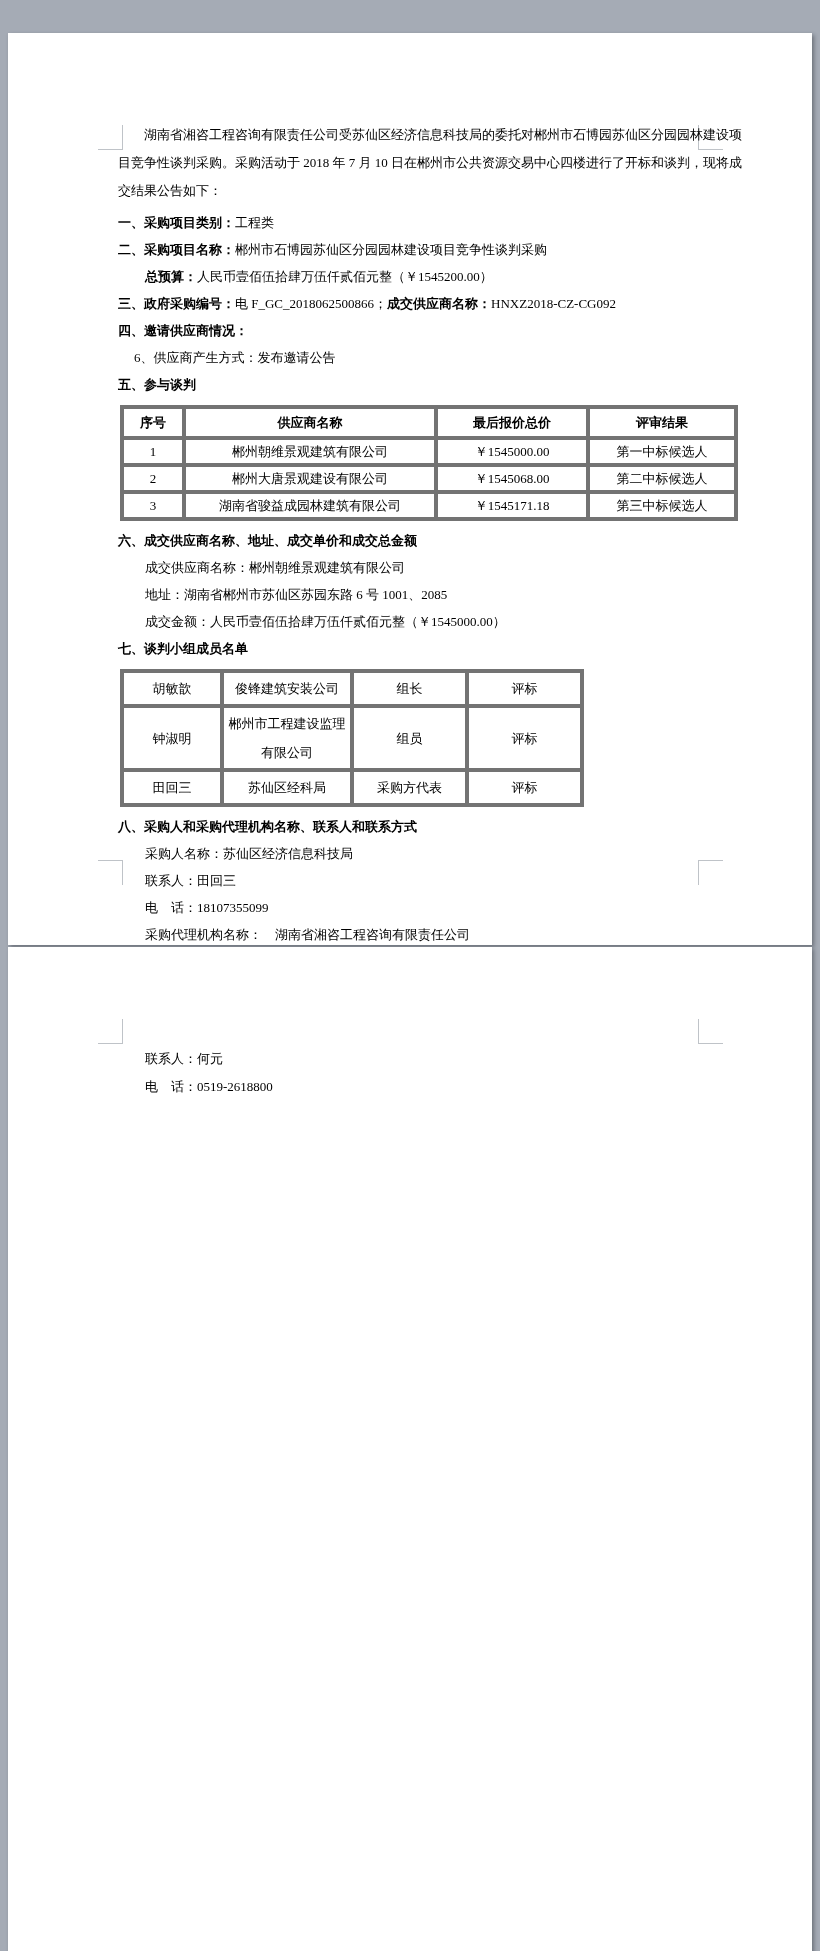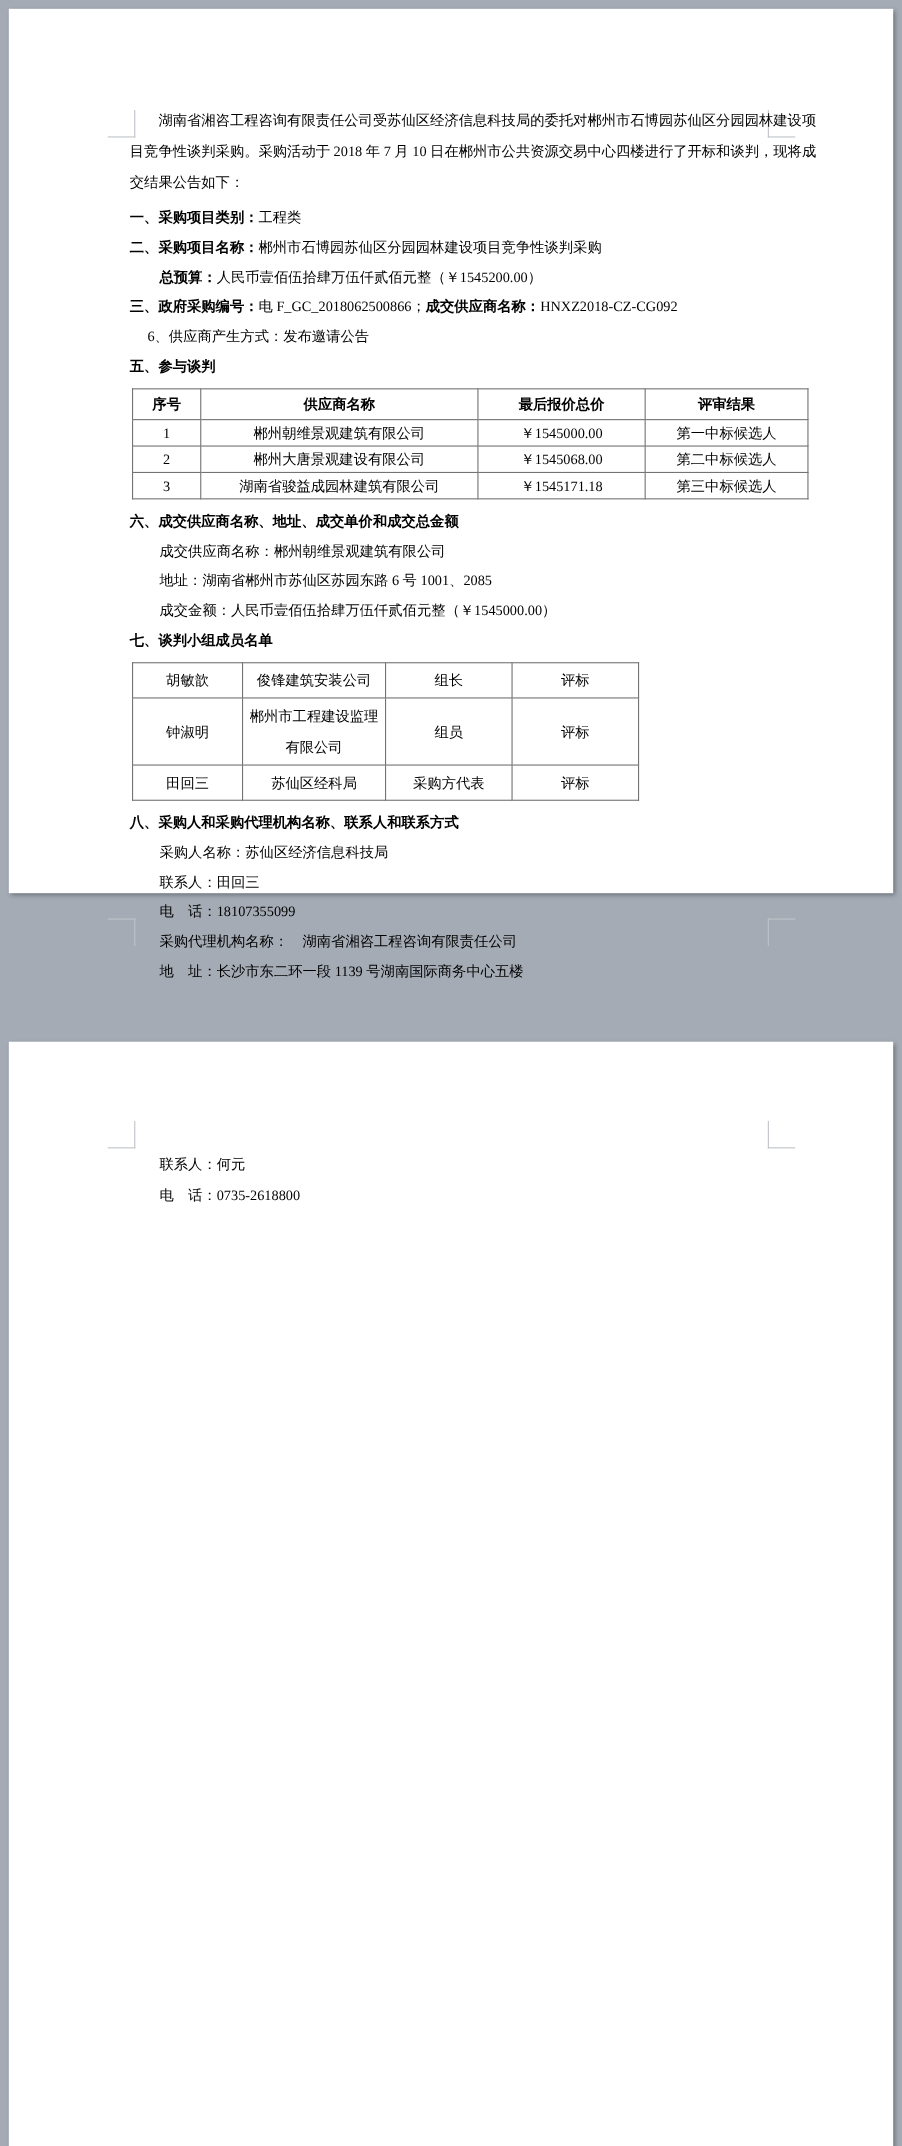--- a/index.html
+++ b/index.html
@@ -7,39 +7,39 @@
     width:820px;height:1951px;
     background:#a5abb5;
     font-family:"Liberation Serif","DejaVu Serif",serif;
     color:#000;
   }
   .canvas{position:relative;width:820px;height:1951px;overflow:hidden;background:#a5abb5;}
   .page{
     position:absolute;left:8px;width:804px;background:#ffffff;
     box-shadow:2px 2px 4px rgba(40,44,52,.45);
   }
-  .page1{top:8px;height:804px;}
+  .page1{top:33px;height:912px;}
   .page2{top:947px;height:1020px;}
   .mark{position:absolute;width:24px;height:24px;border:0 solid #bfc3c8;}
   .mark.tl{left:90px;border-right-width:1px;border-bottom-width:1px;}
   .mark.tr{left:690px;border-left-width:1px;border-bottom-width:1px;}
   .mark.bl{left:90px;border-right-width:1px;border-top-width:1px;}
   .mark.br{left:690px;border-left-width:1px;border-top-width:1px;}
   .page1 .mark.tl,.page1 .mark.tr{top:92px;}
   .page1 .mark.bl,.page1 .mark.br{top:827px;}
   .page2 .mark.tl,.page2 .mark.tr{top:72px;}
   .content{position:absolute;left:110px;top:88px;width:624px;font-size:13px;}
   .p2content{position:absolute;left:110px;top:98px;width:624px;font-size:13px;}
   p.intro{margin:0 0 4px 0;text-indent:2em;line-height:28px;text-align:justify;}
   .line{line-height:27px;white-space:nowrap;}
   .line .lbl{font-weight:bold;text-align:right;}
   .sub{padding-left:27px;}
   .sub2{padding-left:16px;}
   table{border-collapse:collapse;table-layout:fixed;margin:7px 0 6px 2px;}
-  th,td{border:1px solid #737373;text-align:center;font-size:13px;font-weight:normal;padding:1px 2px;overflow:hidden;}
+  th,td{border:4px solid #737373;text-align:center;font-size:13px;font-weight:normal;padding:1px 2px;overflow:hidden;}
   th{font-weight:bold;}
   table.t1{width:614px;}
   table.t1 th{height:25px;}
   table.t1 td{height:21px;}
   table.t2{width:460px;}
   table.t2 th{height:25px;}
   table.t2 td{height:25px;line-height:29px;}
   .p2line{line-height:28px;white-space:nowrap;}
 </style>
 </head>
@@ -58,20 +58,21 @@
       <p class="intro">湖南省湘咨工程咨询有限责任公司受苏仙区经济信息科技局的委托对郴州市石博园苏仙区分园园林建设项目竞争性谈判采购。采购活动于 2018 年 7 月 10 日在郴州市公共资源交易中心四楼进行了开标和谈判，现将成交结果公告如下：</p>
 
       <div class="line"><span class="lbl">一、采购项目类别：</span><span>工程类</span></div>
 
       <div class="line"><span class="lbl">二、采购项目名称：</span><span>郴州市石博园苏仙区分园园林建设项目竞争性谈判采购</span></div>
 
       <div class="line sub"><span class="lbl">总预算：</span><span>人民币壹佰伍拾肆万伍仟贰佰元整（￥1545200.00）</span></div>
 
       <div class="line"><span class="lbl">三、政府采购编号：</span><span>电 F_GC_2018062500866；</span><span class="lbl">成交供应商名称：</span><span>HNXZ2018-CZ-CG092</span></div>
 
+      <div class="line"><span class="lbl">四、邀请供应商情况：</span></div>
 
       <div class="line sub2">6、供应商产生方式：发布邀请公告</div>
 
       <div class="line"><span class="lbl">五、参与谈判</span></div>
 
       <table class="t1">
         <colgroup>
             <col style="width:62px">
             <col style="width:252px">
             <col style="width:152px">
@@ -152,17 +153,17 @@
 
     </div>
   </div>
 
   <div class="page page2">
     <div class="mark tl"></div>
     <div class="mark tr"></div>
 
     <div class="p2content">
       <div class="p2line sub">联系人：何元</div>
-      <div class="p2line sub">电　话：0735-2618800</div>
+      <div class="p2line sub">电　话：0519-2618800</div>
     </div>
   </div>
 
 </div>
 
 </body></html>

